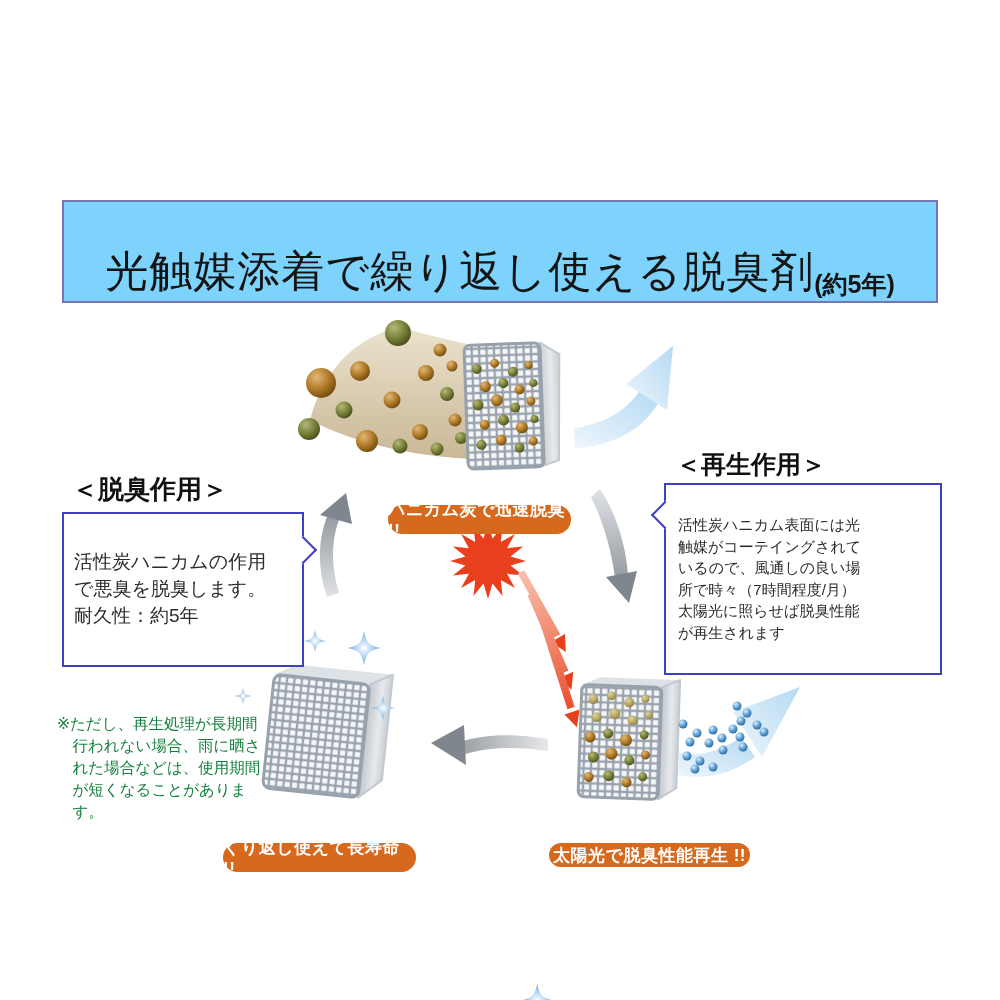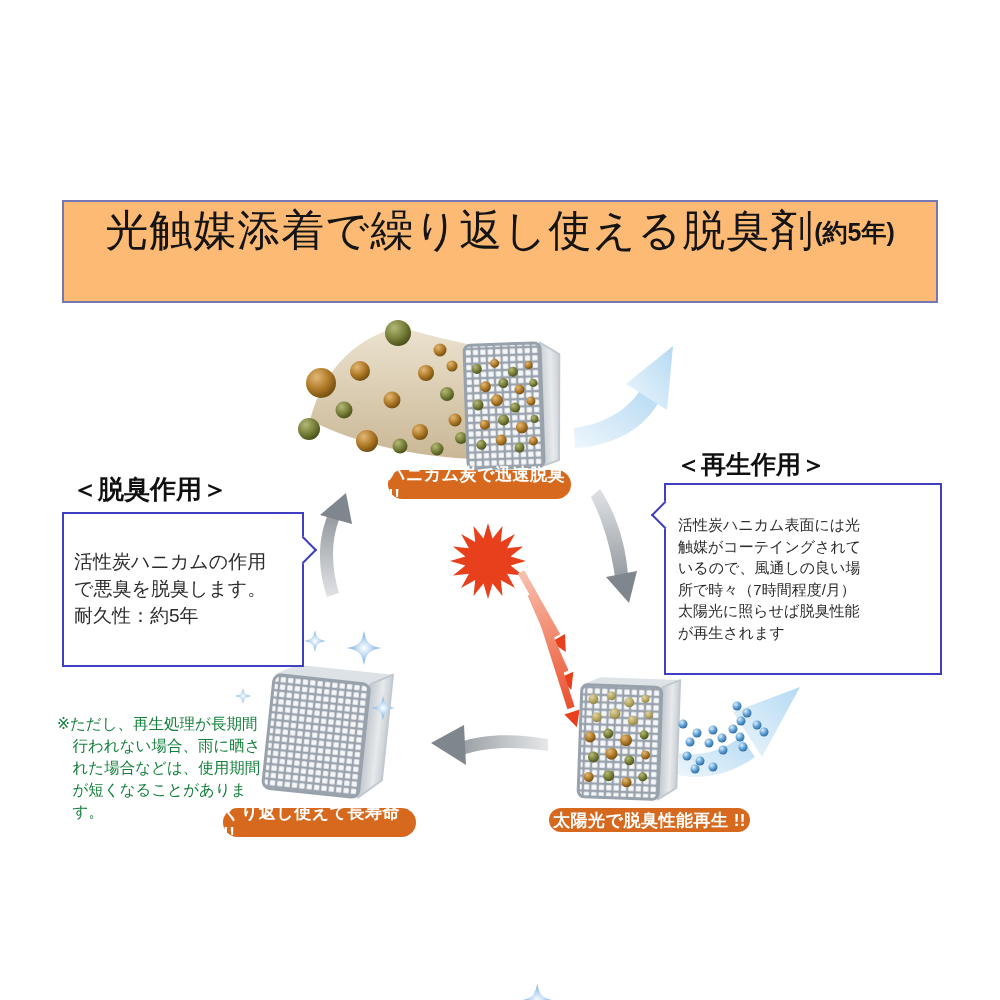--- a/index.html
+++ b/index.html
@@ -1,25 +1,25 @@
 <!DOCTYPE html>
 <html><head>
 <meta charset="utf-8">
 <style>
   html,body{margin:0;padding:0;background:#fff;}
   #page{position:relative;width:1000px;height:1000px;background:#fff;overflow:hidden;
         font-family:"Liberation Sans","DejaVu Sans",sans-serif;color:#1c1c1c;}
   #gfx{position:absolute;left:0;top:0;z-index:1;}
   .txt{position:absolute;z-index:2;}
   .title-box{left:62px;top:200px;width:872px;height:99px;border:2px solid #7577b4;
-             display:flex;align-items:flex-start;justify-content:center;gap:0;background:#fdba74;}
+             display:flex;align-items:flex-end;justify-content:center;gap:0;background:#7dd3fc;}
   .title-main{font-size:43px;font-weight:500;letter-spacing:1px;color:#141414;}
   .title-suffix{font-size:25px;font-weight:700;color:#141414;padding-top:14px;}
   .pill{background:#d6691e;color:#fff;font-weight:bold;font-size:17px;border-radius:15px;
-        display:flex;align-items:center;justify-content:center;letter-spacing:0.5px;}
+        display:flex;align-items:center;justify-content:center;letter-spacing:0.5px;margin-top:35px;}
   .pill-top{left:388px;top:470px;width:183px;height:29px;}
   .pill-br{left:549px;top:808px;width:201px;height:24px;}
   .pill-bl{left:223px;top:808px;width:193px;height:29px;}
   .heading{font-size:26px;font-weight:600;color:#101010;}
   .h-deo{left:72px;top:472px;}
   .h-regen{left:676px;top:448px;font-size:25px;}
   .bubble{background:#fff;border:2px solid #3f3fc1;white-space:pre-line;color:#2b2b2b;}
   .bub-deo{left:62px;top:512px;width:218px;padding:8px 10px;font-size:19px;line-height:1.42;}
   .bub-regen{left:664px;top:483px;width:250px;padding:8px 12px;font-size:15px;line-height:1.43;}
   .tail{position:absolute;width:18px;height:18px;background:#fff;z-index:3;}

